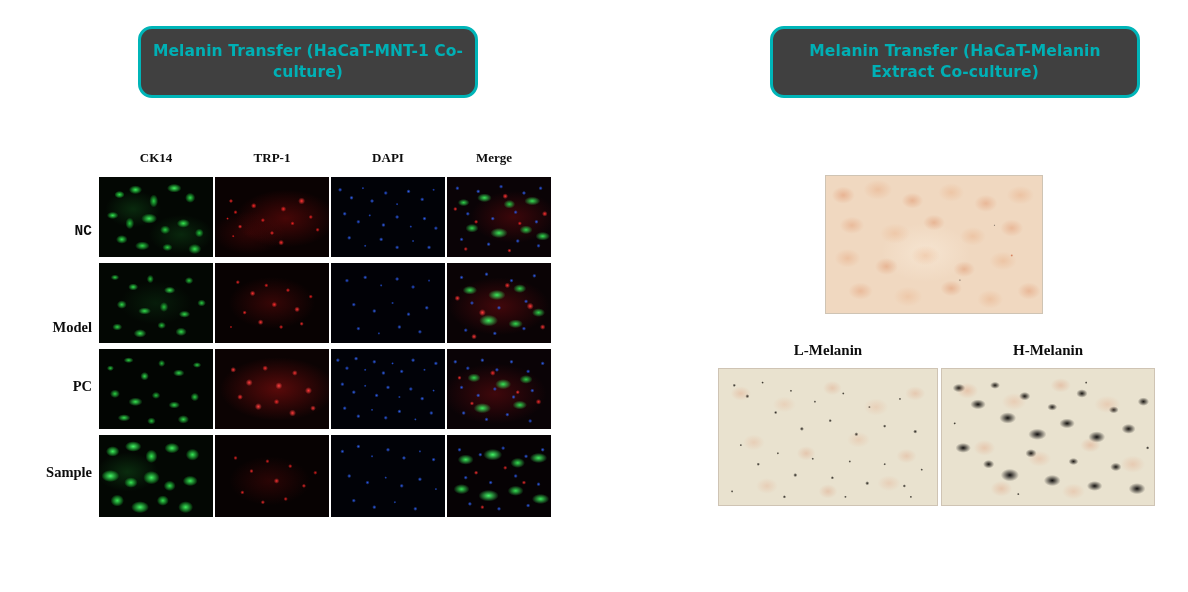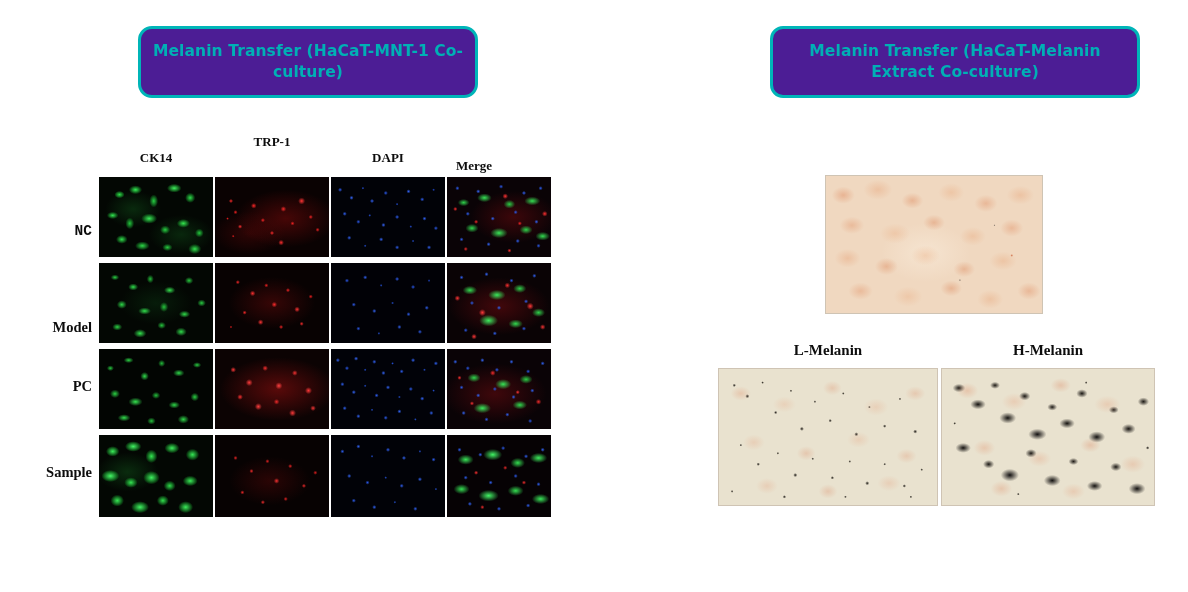--- a/index.html
+++ b/index.html
@@ -11,37 +11,37 @@
     position:relative;
     overflow:hidden;
   }
   .stage{position:absolute;left:0;top:0;width:1188px;height:592px;}
 
   
   .title-box{
     position:absolute;
     border:3px solid #00b5b8;
     border-radius:14px;
-    background:#4c1d95;
+    background:#404040;
     display:flex;align-items:center;justify-content:center;
     text-align:center;
     box-sizing:border-box;
   }
   .title-box span{
     font-family:"DejaVu Sans", sans-serif;
     font-weight:bold;
     font-size:15.5px;
     line-height:1.35;
     color:#00b0b5;
     letter-spacing:.1px;
     display:block;
     padding:0 10px;
   }
   #title-left{left:138px;top:26px;width:340px;height:72px;}
-  #title-right{left:770px;top:26px;width:370px;height:72px;border-radius:13px;}
+  #title-right{left:770px;top:26px;width:370px;height:72px;}
 
   
   #if-block{position:absolute;left:0;top:0;}
   .col-header{
     position:absolute;
     font-weight:bold;
     font-size:13px;
     color:#0d0d0d;
     text-align:center;
     font-family:"Liberation Serif", serif;
@@ -574,23 +574,23 @@
     <span>Melanin Transfer  (HaCaT-MNT-1 Co-culture)</span>
   </div>
 
   <div class="title-box" id="title-right">
     <span>Melanin Transfer  (HaCaT-Melanin Extract Co-culture)</span>
   </div>
 
   <div id="if-block">
 
     <div class="col-header" style="left:99px;top:150px;width:114px;">CK14</div>
-    <div class="col-header" style="left:215px;top:134px;width:114px;">TRP-1</div>
+    <div class="col-header" style="left:215px;top:150px;width:114px;">TRP-1</div>
     <div class="col-header" style="left:331px;top:150px;width:114px;">DAPI</div>
-    <div class="col-header" style="left:422px;top:150px;width:104px;margin-top:8px;">Merge</div>
+    <div class="col-header" style="left:442px;top:150px;width:104px;">Merge</div>
 
     <div class="row-label" style="left:24px;top:223px;width:68px;font-family:Liberation Mono, monospace;">NC</div>
     <div class="row-label" style="left:24px;top:292px;width:68px;margin-top:27px;">Model</div>
     <div class="row-label" style="left:24px;top:378px;width:68px;">PC</div>
     <div class="row-label" style="left:24px;top:464px;width:68px;">Sample</div>
 
     <div class="if-cell" style="left:99px;top:177px;width:114px;height:80px;">
         <div class="fx green-a"></div>
       </div>
     <div class="if-cell" style="left:215px;top:177px;width:114px;height:80px;">

